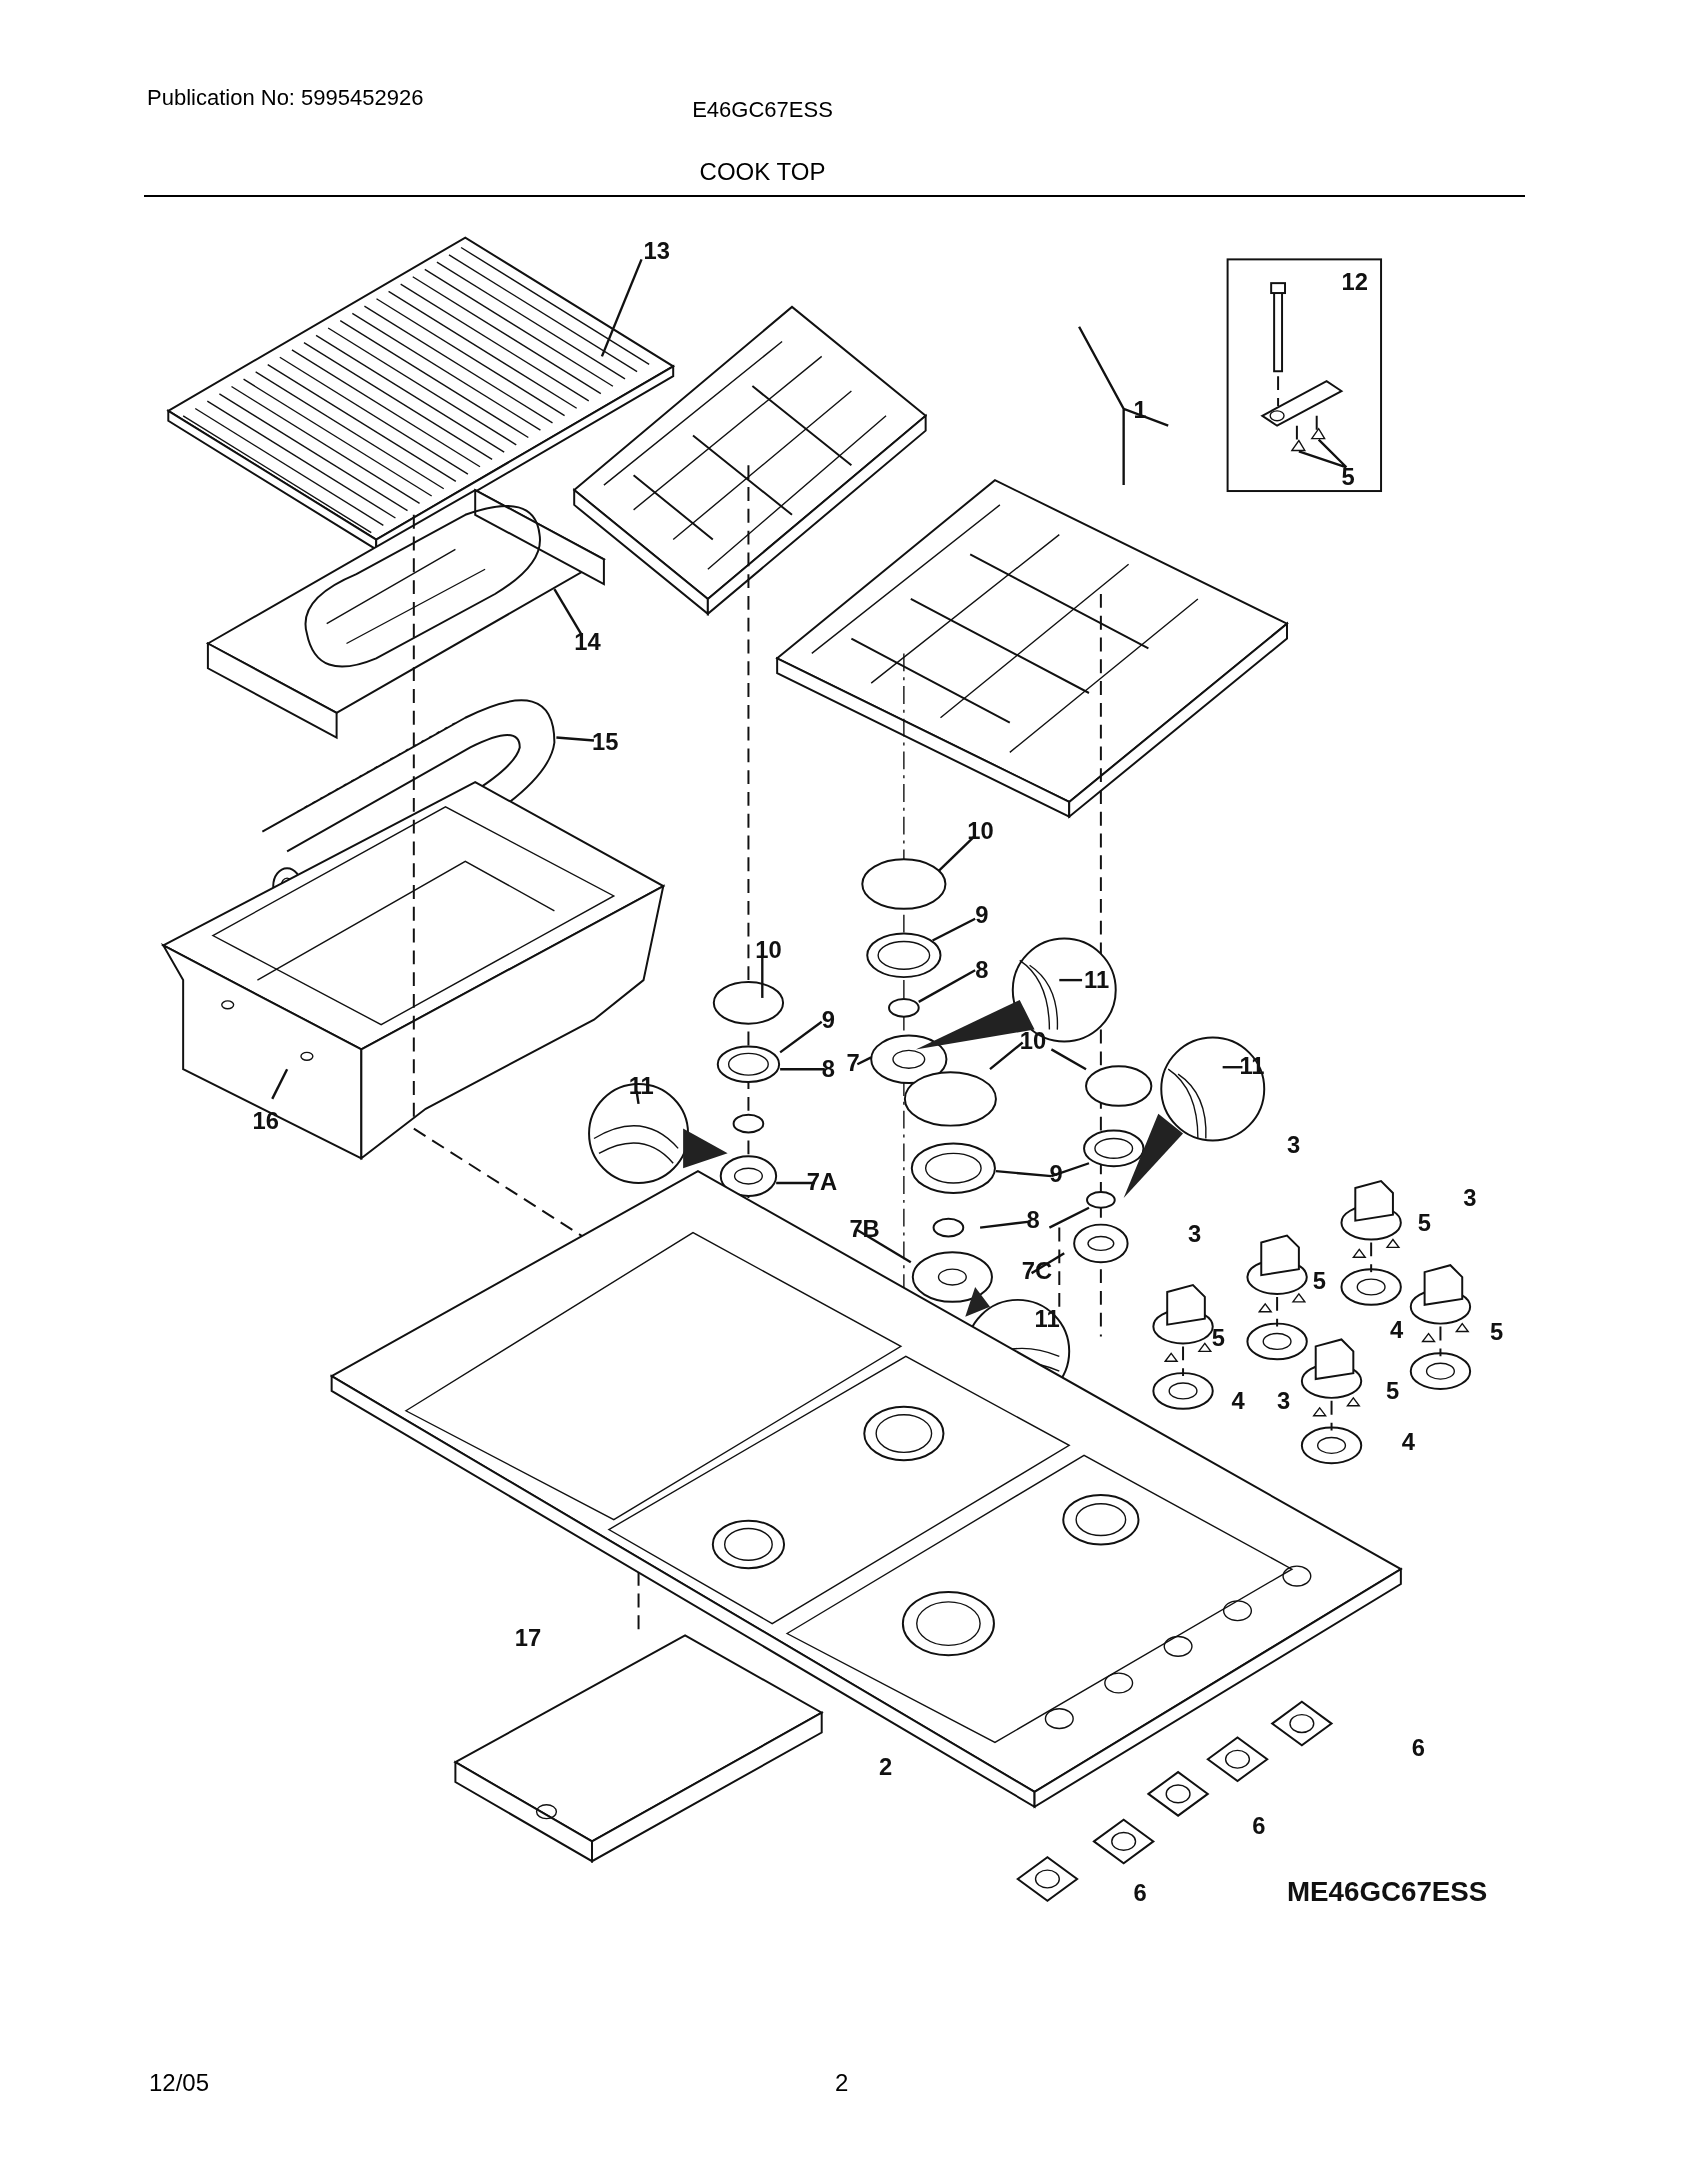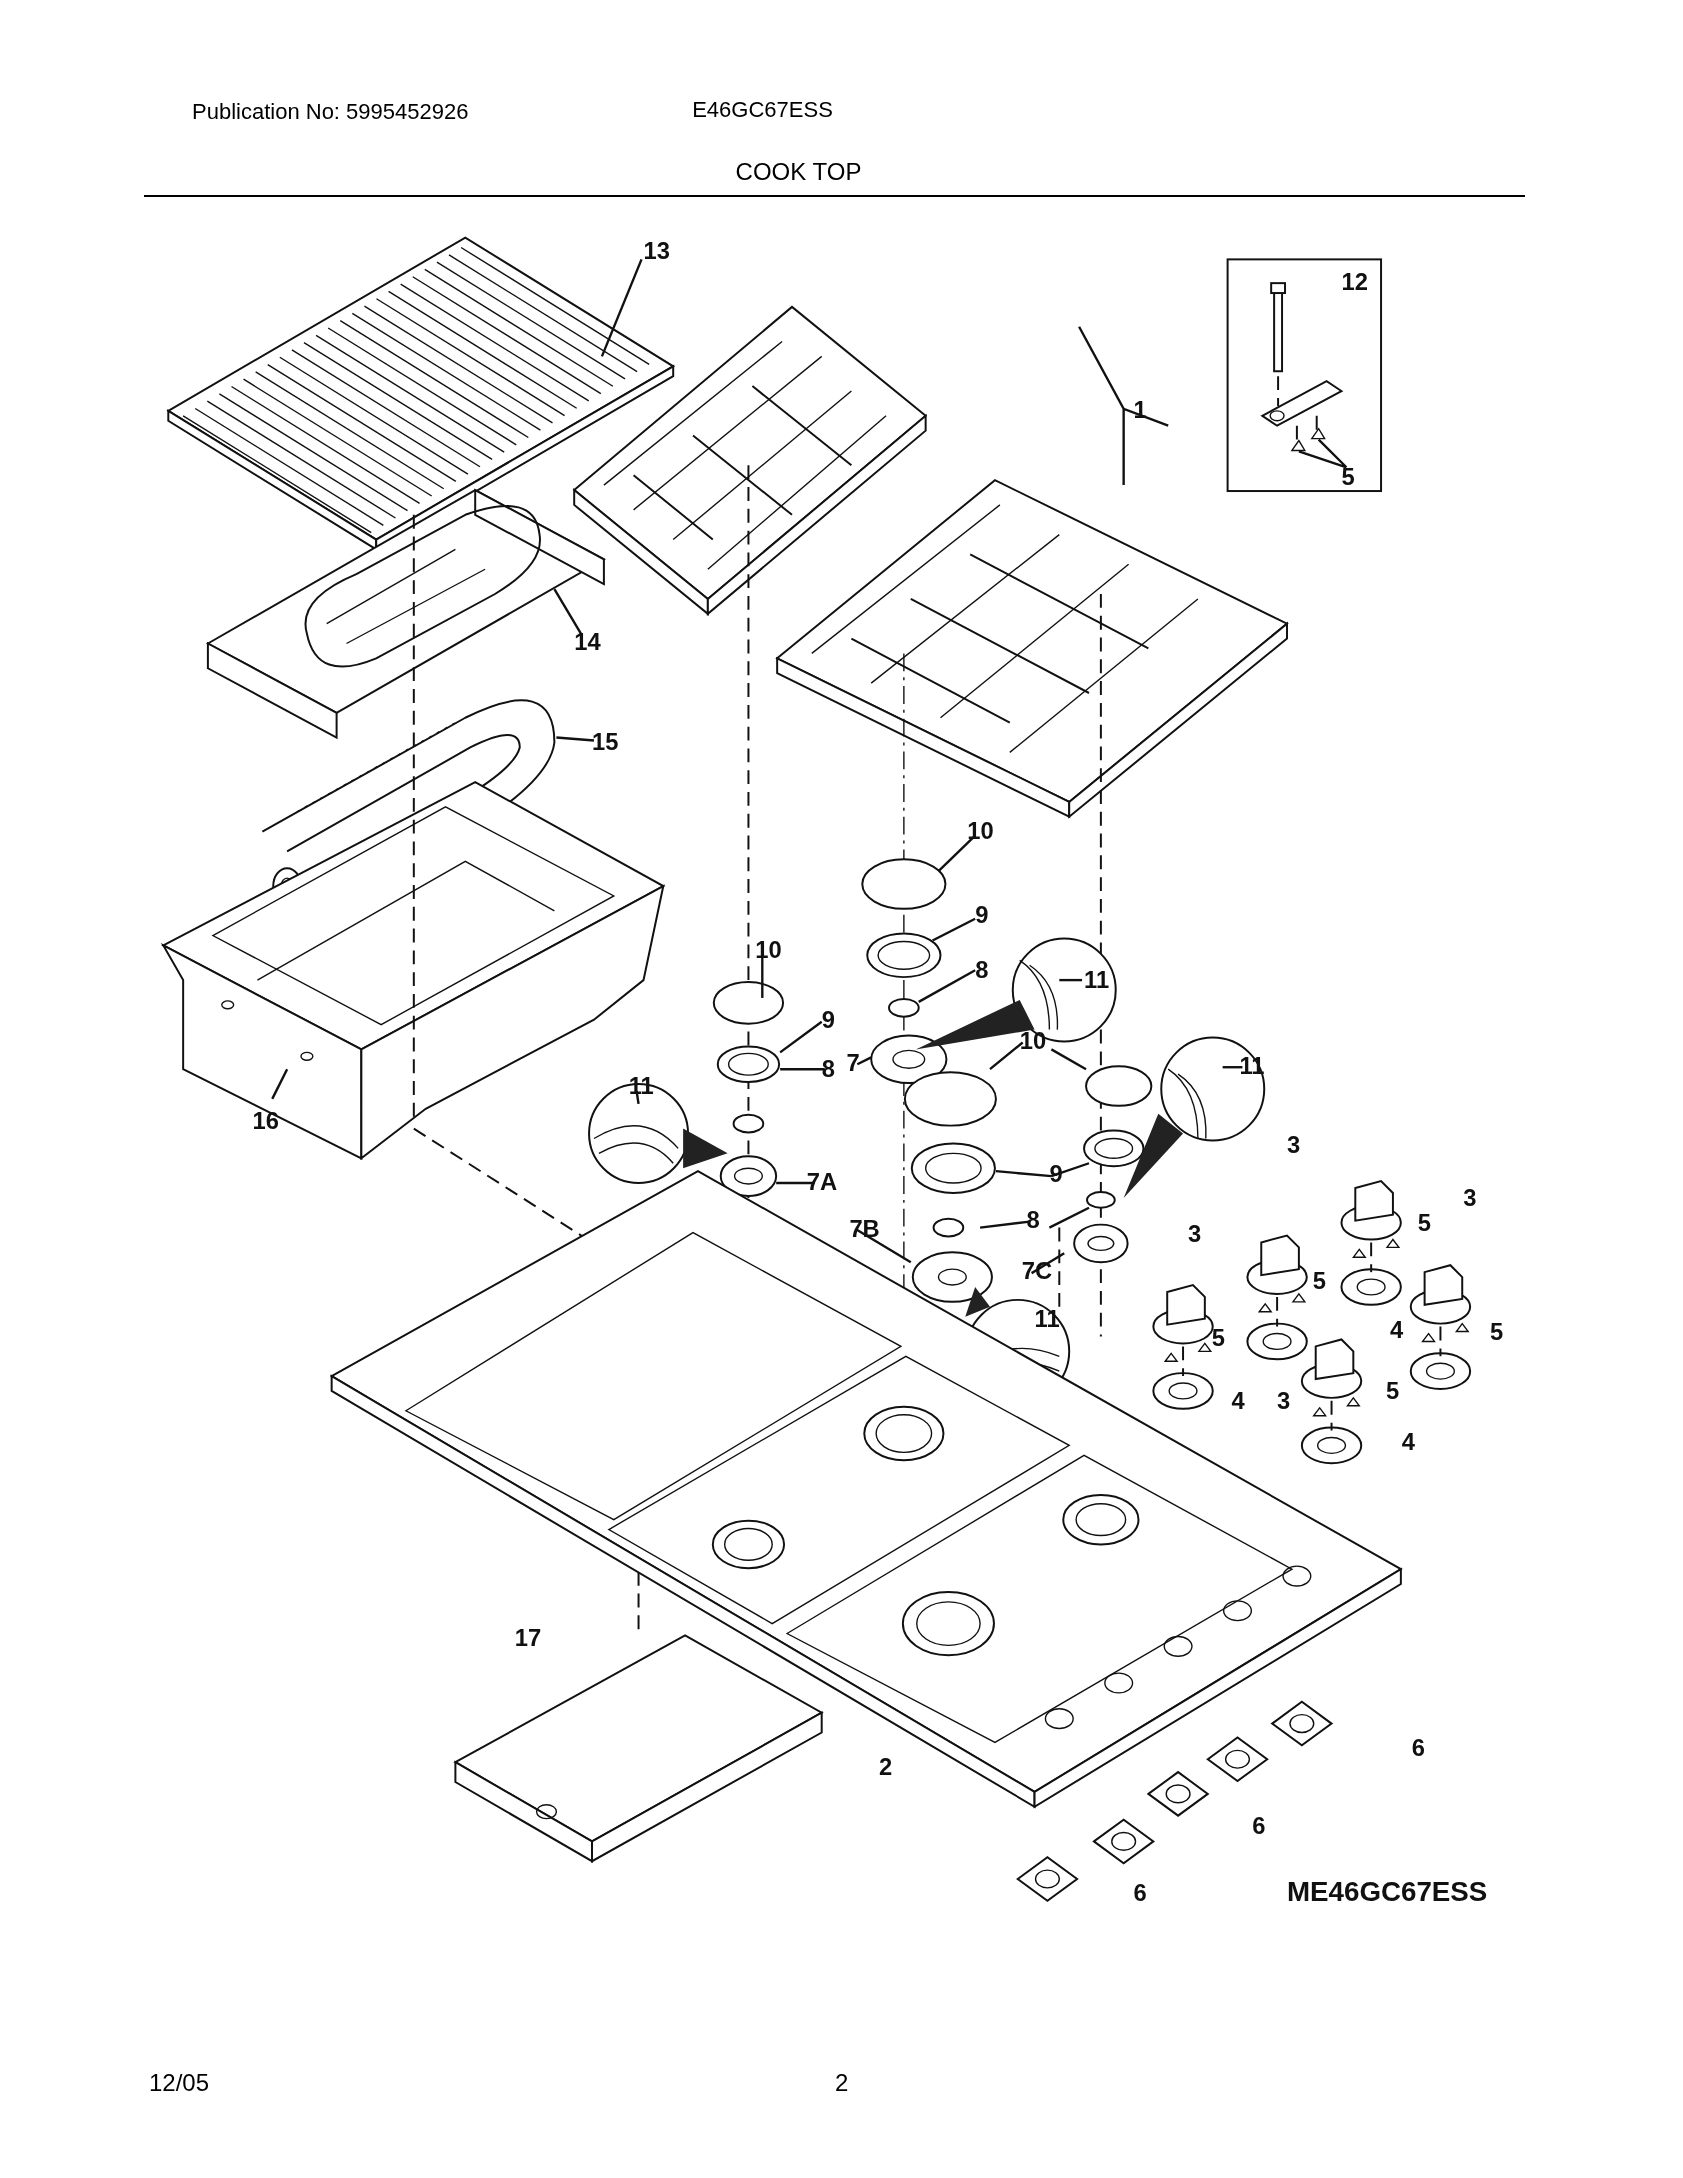--- a/index.html
+++ b/index.html
@@ -1,21 +1,21 @@
 <!DOCTYPE html>
 <html><head>
 <meta charset="utf-8">
 <style>
   html, body { margin:0; padding:0; background:#fff; }
   body { width:1683px; height:2178px; position:relative; overflow:hidden;
          font-family:"Liberation Sans", sans-serif; color:#000; }
   .hdr { position:absolute; font-size:22px; font-family:"Liberation Sans", sans-serif; }
-  #pubno { left:147px; top:99px;margin-left:45px; }
+  #pubno { left:147px; top:85px; }
   #model { left:0; width:1525px; text-align:center; top:97px; }
-  #section { left:0; width:1525px; text-align:center; top:158px; font-size:24px;padding-left:36px; }
+  #section { left:0; width:1525px; text-align:center; top:158px; font-size:24px; }
   #rule { position:absolute; left:144px; top:195px; width:1381px; height:2px; background:#000; }
   #footer-date { position:absolute; left:149px; top:2069px; font-size:24px; }
   #footer-page { position:absolute; left:835px; top:2069px; font-size:24px; }
   #diagram { position:absolute; left:0; top:0; width:1683px; height:2178px; }
   .callout { font-family:"Liberation Sans", sans-serif; font-weight:bold; font-size:24px; fill:#111; }
   .model-code { font-family:"Liberation Sans", sans-serif; font-weight:bold; font-size:28px; fill:#111; }
   .ln { stroke:#111; stroke-width:2; fill:none; }
   .thin { stroke:#111; stroke-width:1.4; fill:none; }
   .dash { stroke:#111; stroke-width:2; fill:none; stroke-dasharray:14 8; }
   .dashdot { stroke:#111; stroke-width:1.4; fill:none; stroke-dasharray:18 6 3 6; }

